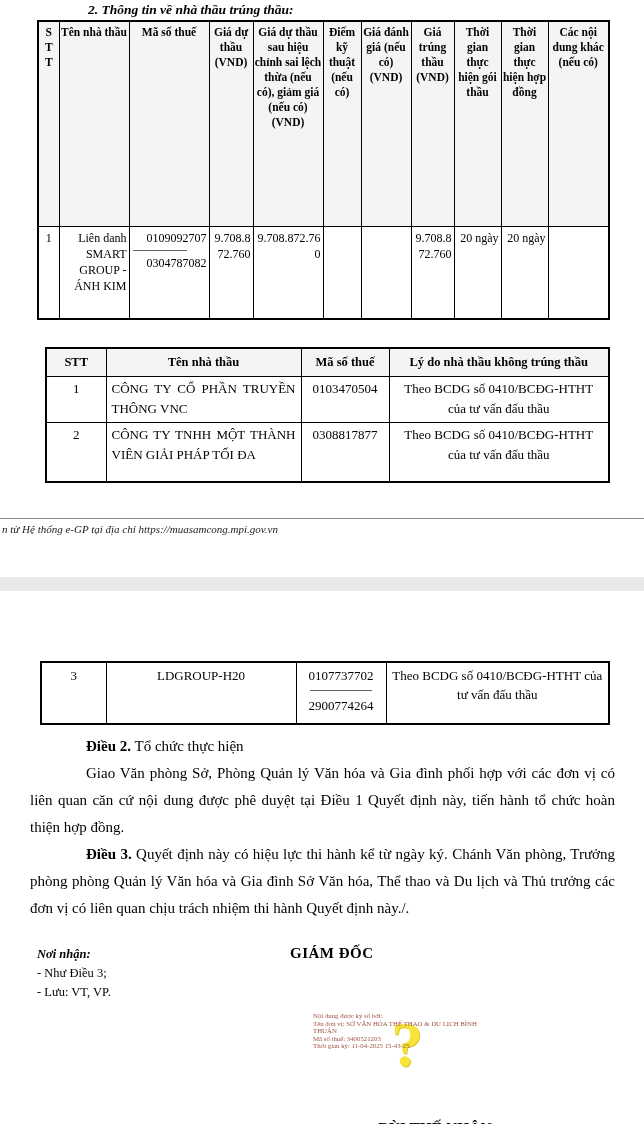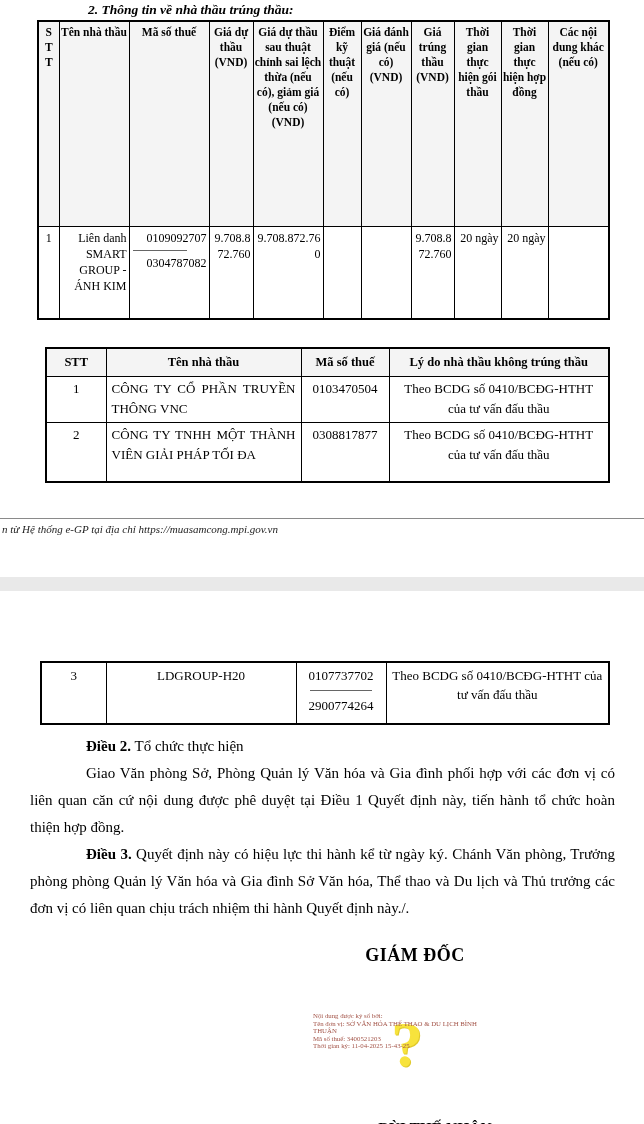--- a/index.html
+++ b/index.html
@@ -54,22 +54,22 @@
 
   
   #body-text { position:absolute; top:733px; left:30px; width:585px; font-size:15px; line-height:27px; }
   #body-text p { text-indent:56px; text-align:justify; }
   #body-text .head-line { text-align:left; }
   .b { font-weight:bold; }
 
   
   #recipients { position:absolute; top:945px; left:37px; font-size:12.5px; line-height:19px; }
   #recipients .lbl { font-weight:bold; font-style:italic; }
-  #position { position:absolute; top:945px; left:290px; width:250px; text-align:center;
-              font-weight:bold; font-size:18px; letter-spacing:0.5px; }
+  #position { position:absolute; top:945px; left:290px; width:250px; text-align:left;
+              font-weight:bold; font-size:15px; letter-spacing:0.5px; }
   #signer { position:absolute; top:1095px; left:350px; width:170px; text-align:center;
             font-weight:bold; font-size:15.5px;margin-top:24px; }
 
   
   #stamp { position:absolute; top:1012px; left:313px; width:300px; height:85px; }
   #stamp .qmark { position:absolute; left:78px; top:-4px; z-index:1;
                   font-size:64px; font-weight:bold; color:#f7e33c;
                   text-shadow:1px 1px 0 #e0c92a; font-family:"Liberation Serif",serif; }
   #stamp .stamp-text { position:relative; z-index:2; }
   #stamp .stamp-title { font-size:13.5px; color:#6d7473; letter-spacing:0.3px; }
@@ -95,21 +95,21 @@
       <col style="width:47px">
         <col style="width:47px">
         <col style="width:61px">
     </colgroup>
     <tbody>
         <tr class="hdr">
       <th><span class="stt-stack">STT</span></th>
       <th>Tên nhà thầu</th>
       <th>Mã số thuế</th>
       <th>Giá dự thầu (VND)</th>
-      <th>Giá dự thầu sau thuật chỉnh sai lệch thừa (nếu có), giảm giá (nếu có) (VND)</th>
+      <th>Giá dự thầu sau hiệu chỉnh sai lệch thừa (nếu có), giảm giá (nếu có) (VND)</th>
       <th>Điểm kỹ thuật (nếu có)</th>
       <th>Giá đánh giá (nếu có) (VND)</th>
       <th>Giá trúng thầu (VND)</th>
       <th>Thời gian thực hiện gói thầu</th>
       <th>Thời gian thực hiện hợp đồng</th>
       <th>Các nội dung khác (nếu có)</th>
     </tr>
     <tr class="data">
       <td class="c">1</td>
       <td class="contractor">Liên danh SMART GROUP - ÁNH KIM</td>
@@ -185,20 +185,25 @@
     </tr>
   </tbody>
     </table>
 
   <div id="body-text">
     <p class="head-line"><span class="b">Điều 2.</span><span> Tổ chức thực hiện</span></p>
     <p>Giao Văn phòng Sở, Phòng Quản lý Văn hóa và Gia đình phối hợp với các đơn vị có liên quan căn cứ nội dung được phê duyệt tại Điều 1 Quyết định này, tiến hành tổ chức hoàn thiện hợp đồng.</p>
     <p><span class="b">Điều 3.</span><span> Quyết định này có hiệu lực thi hành kể từ ngày ký. Chánh Văn phòng, Trưởng phòng phòng Quản lý Văn hóa và Gia đình Sở Văn hóa, Thể thao và Du lịch và Thủ trưởng các đơn vị có liên quan chịu trách nhiệm thi hành Quyết định này./.</span></p>
   </div>
 
+  <div id="recipients">
+    <div class="lbl">Nơi nhận:</div>
+    <div>- Như Điều 3;</div>
+    <div>- Lưu: VT, VP.</div>
+  </div>
 
   <div id="position">GIÁM ĐỐC</div>
 
   <div id="stamp">
     <div class="qmark">?</div>
     <div class="stamp-text">
       <div class="stamp-line">Nội dung được ký số bởi:</div>
       <div class="stamp-line">Tên đơn vị: SỞ VĂN HÓA THỂ THAO &amp; DU LỊCH BÌNH</div>
       <div class="stamp-line">THUẬN</div>
       <div class="stamp-line">Mã số thuế: 3400521203</div>

